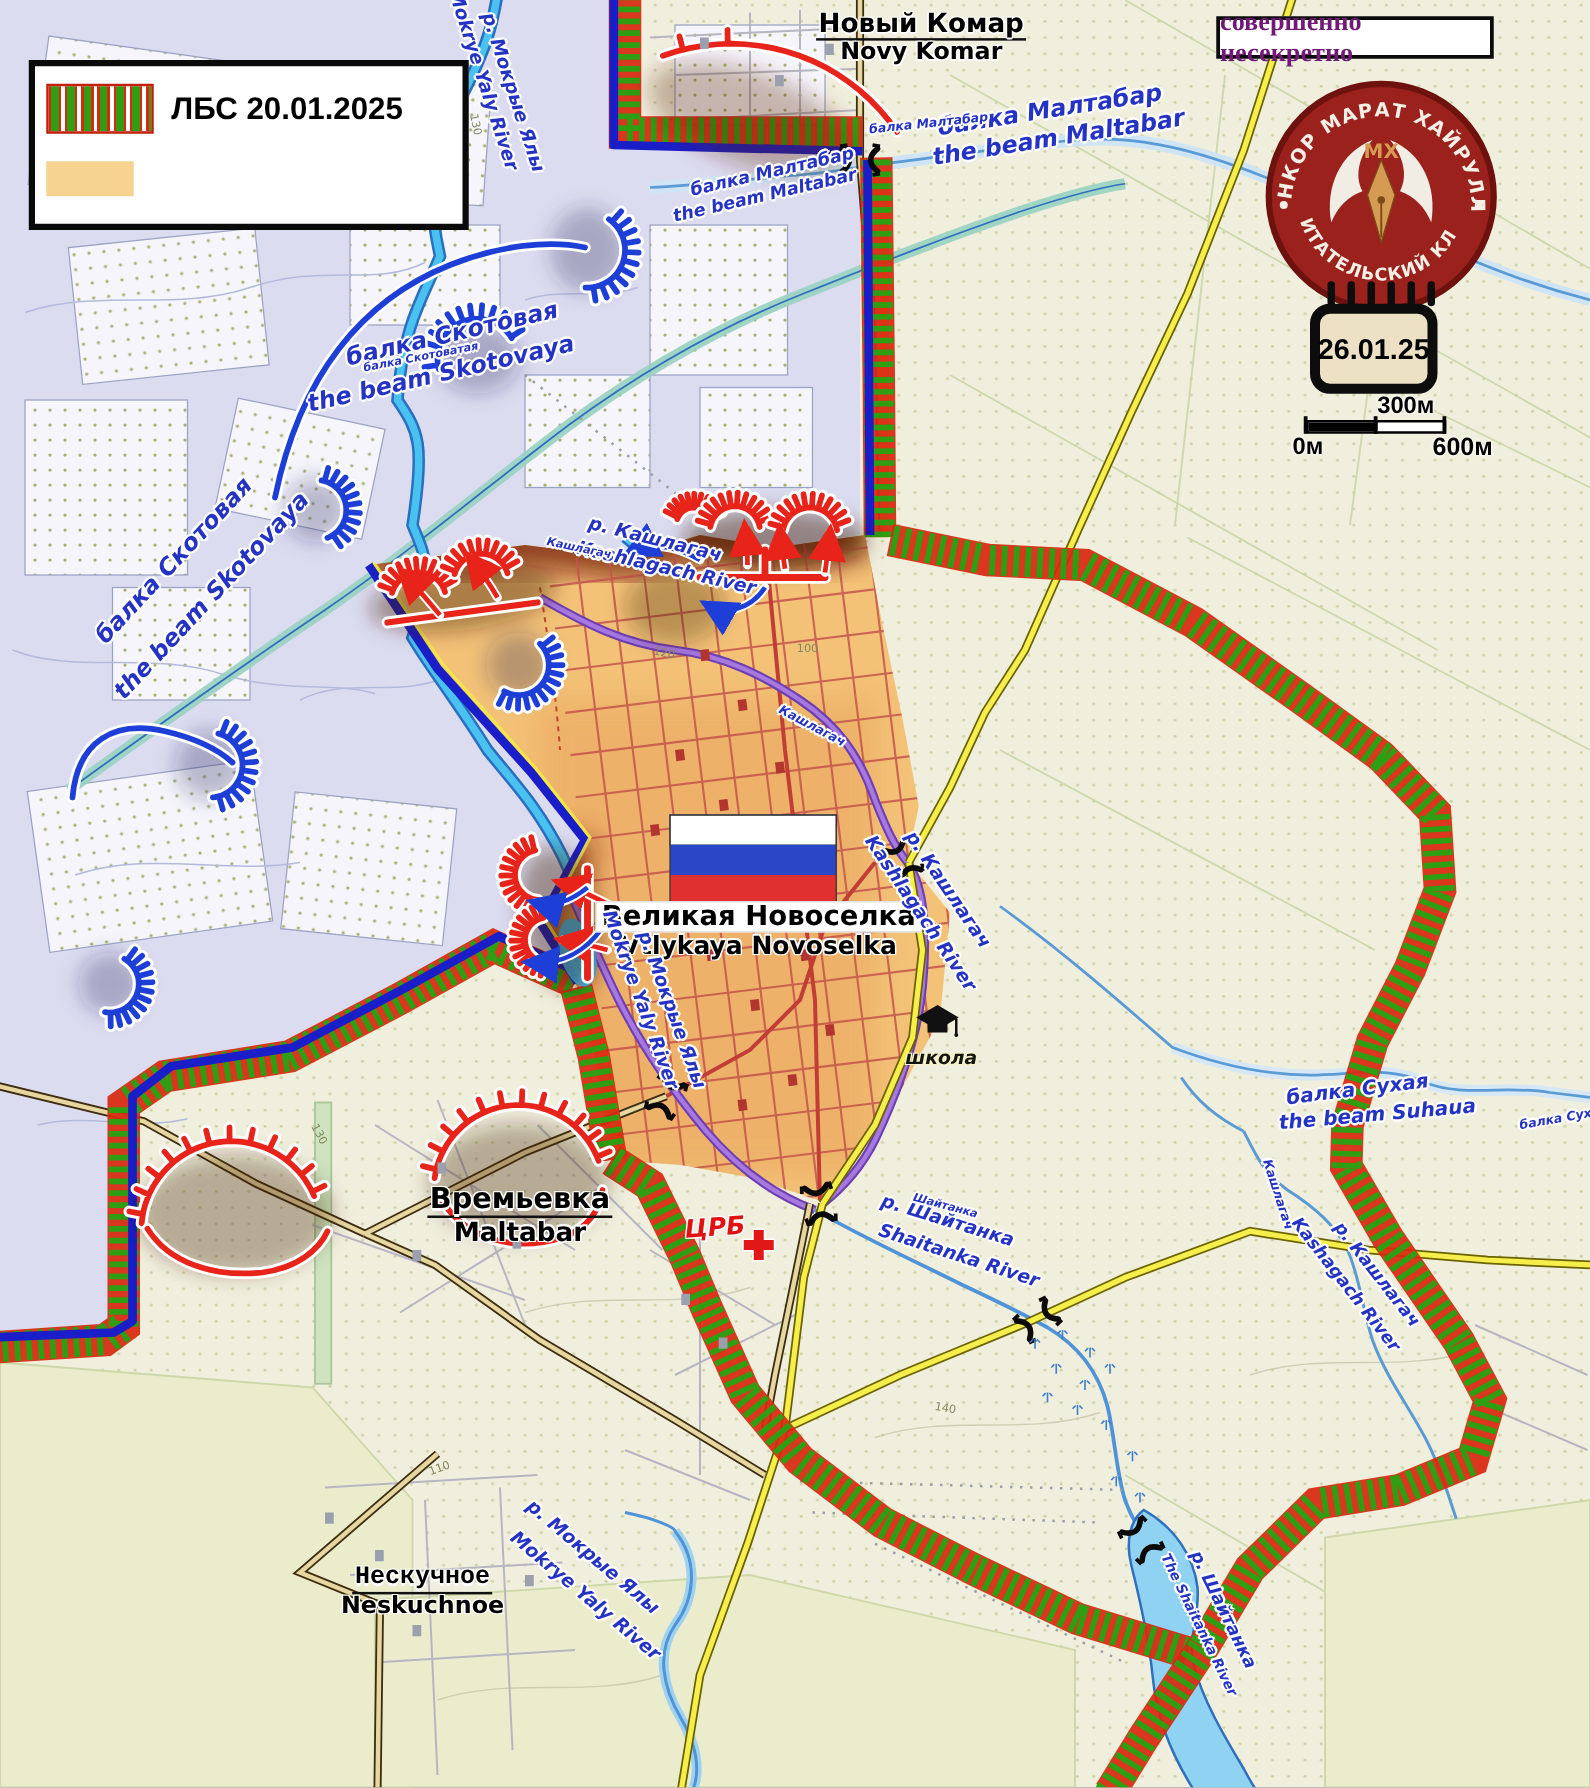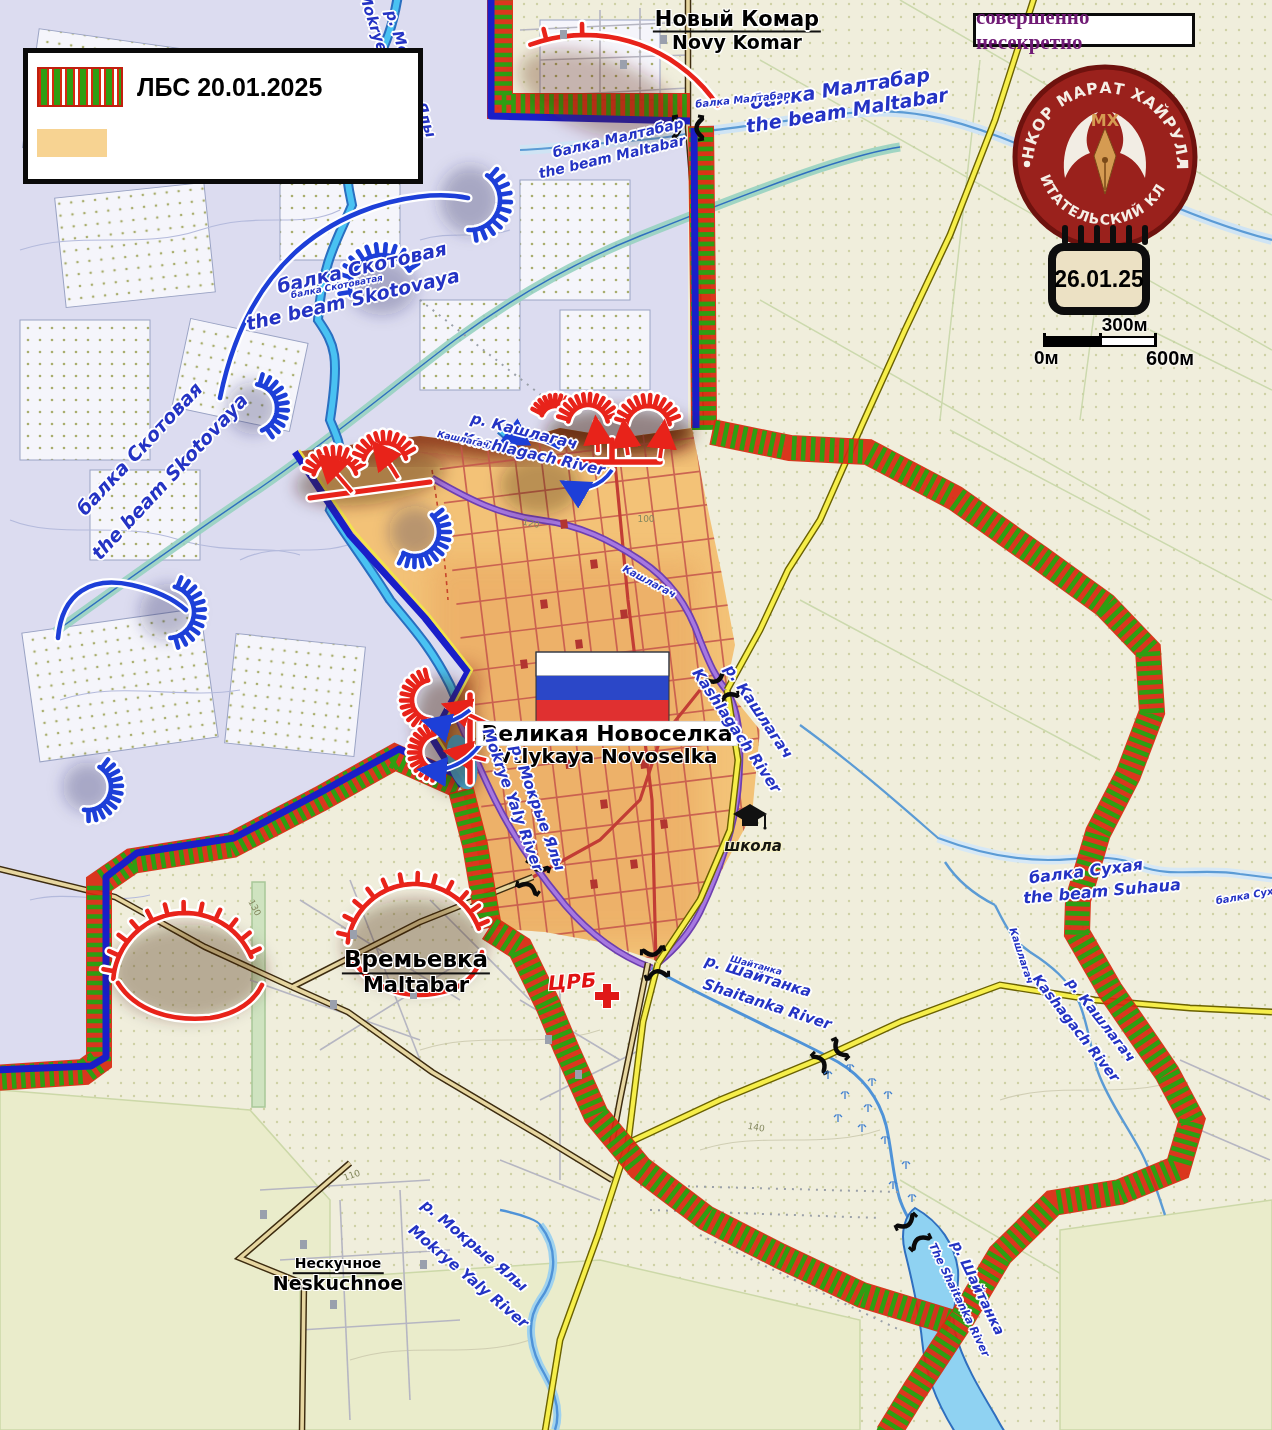--- a/index.html
+++ b/index.html
@@ -19,21 +19,21 @@
   .place{text-align:center;color:#000;}
   .place .l1{display:inline-block;font-weight:bold;border-bottom:2.5px solid #111;padding:0 2px 1px 2px;
          text-shadow:-1px -1px 0 #fff,1px -1px 0 #fff,-1px 1px 0 #fff,1px 1px 0 #fff,0 2px 0 #fff;}
   .place .l2{font-weight:bold;
          text-shadow:-1px -1px 0 #fff,1px -1px 0 #fff,-1px 1px 0 #fff,1px 1px 0 #fff;}
   .place-hl{text-align:center;color:#000;}
   .place-hl .l1{display:inline-block;font-weight:bold;background:#fff;padding:0 4px;border:1px solid #ddd;}
   .place-hl .l2{font-weight:bold;
          text-shadow:-1px -1px 0 #fff,1px -1px 0 #fff,-1px 1px 0 #fff,1px 1px 0 #fff;}
   
-  #legend{position:absolute;left:23px;top:48px;width:400px;height:136px;background:#fff;
+  #legend{position:absolute;left:23px;top:48px;width:352px;height:136px;background:#fff;
           border:5px solid #0a0a0a;box-sizing:border-box;}
   #legend .row{position:absolute;left:9px;display:flex;align-items:center;}
   #lbs-swatch{width:82px;height:36px;border:2px solid #c21f0e;
       background:repeating-linear-gradient(90deg,#d42a10 0 2px,#2f9e12 2px 8px,#d42a10 8px 10px,#ffffff 10px 13px);}
   #adv-swatch{width:70px;height:28px;background:#f7d392;}
   #legend .txt{margin-left:14px;font-weight:bold;color:#000;font-size:25px;font-family:"Liberation Sans",sans-serif;}
   
   #banner{position:absolute;left:973px;top:13px;width:222px;height:34px;background:#fff;border:3px solid #0a0a0a;
           box-sizing:border-box;display:flex;align-items:center;justify-content:center;
           font-family:"Liberation Serif",serif;font-weight:bold;font-size:21px;color:#701a75;}
@@ -561,21 +561,21 @@
         <path d="M885,1136 V1144 M881,1139 L883.5,1136.5 M889,1139 L886.5,1136.5" stroke="#3f7fd0" stroke-width="1.3" fill="none"></path>
         <path d="M906,1161 V1169 M902,1164 L904.5,1161.5 M910,1164 L907.5,1161.5" stroke="#3f7fd0" stroke-width="1.3" fill="none"></path>
         <path d="M893,1181 V1189 M889,1184 L891.5,1181.5 M897,1184 L894.5,1181.5" stroke="#3f7fd0" stroke-width="1.3" fill="none"></path>
         <path d="M912,1194 V1202 M908,1197 L910.5,1194.5 M916,1197 L913.5,1194.5" stroke="#3f7fd0" stroke-width="1.3" fill="none"></path>
       </g>
 </svg>
 
 <div id="labels">
       <div class="mlabel place" style="left: 737px; top: 30px; font-size: 21px; transform: translate(-50%, -50%) rotate(0deg);"><div class="l1" style="font-size: 21px;">Новый Комар</div><div class="l2" style="font-size: 19px;">Novy Komar</div></div>
       <div class="mlabel place" style="left: 416px; top: 972px; font-size: 23px; transform: translate(-50%, -50%) rotate(0deg);"><div class="l1" style="font-size: 23px;">Времьевка</div><div class="l2" style="font-size: 21px;">Maltabar</div></div>
-      <div class="mlabel place" style="left: 338px; top: 1272px; font-size: 21px; transform: translate(-50%, -50%) rotate(0deg);"><div class="l1" style="font-size: 14px;">Нескучное</div><div class="l2" style="font-size: 19px;">Neskuchnoe</div></div>
+      <div class="mlabel place" style="left: 338px; top: 1272px; font-size: 21px; transform: translate(-50%, -50%) rotate(0deg);"><div class="l1" style="font-size: 20px; font-family: Liberation Mono, monospace;">Нескучное</div><div class="l2" style="font-size: 19px;">Neskuchnoe</div></div>
       <div class="mlabel place-hl" style="left: 607px; top: 744px; font-size: 22px; transform: translate(-50%, -50%) rotate(0deg);"><div class="l1" style="font-size: 22px;">Великая Новоселка</div><div class="l2" style="font-size: 20px;">Vtlykaya Novoselka</div></div>
       <div class="mlabel river" style="left: 618px; top: 138px; font-size: 14px; transform: translate(-50%, -50%) rotate(-13deg);">балка Малтабар</div>
       <div class="mlabel river" style="left: 612px; top: 157px; font-size: 14px; transform: translate(-50%, -50%) rotate(-13deg);">the beam Maltabar</div>
       <div class="mlabel river" style="left: 840px; top: 89px; font-size: 19px; transform: translate(-50%, -50%) rotate(-9deg);">балка Малтабар</div>
       <div class="mlabel river" style="left: 847px; top: 111px; font-size: 19px; transform: translate(-50%, -50%) rotate(-9deg);">the beam Maltabar</div>
       <div class="mlabel river" style="left: 743px; top: 100px; font-size: 10px; transform: translate(-50%, -50%) rotate(-6deg);">балка Малтабар</div>
       <div class="mlabel river" style="left: 362px; top: 268px; font-size: 19px; transform: translate(-50%, -50%) rotate(-13deg);">балка Скотовая</div>
       <div class="mlabel river" style="left: 353px; top: 300px; font-size: 19px; transform: translate(-50%, -50%) rotate(-13deg);">the beam  Skotovaya</div>
       <div class="mlabel river" style="left: 337px; top: 287px; font-size: 9px; transform: translate(-50%, -50%) rotate(-11deg);">балка Скотоватая</div>
       <div class="mlabel river" style="left: 140px; top: 449px; font-size: 19px; transform: translate(-50%, -50%) rotate(-47deg);">балка Скотовая</div>

